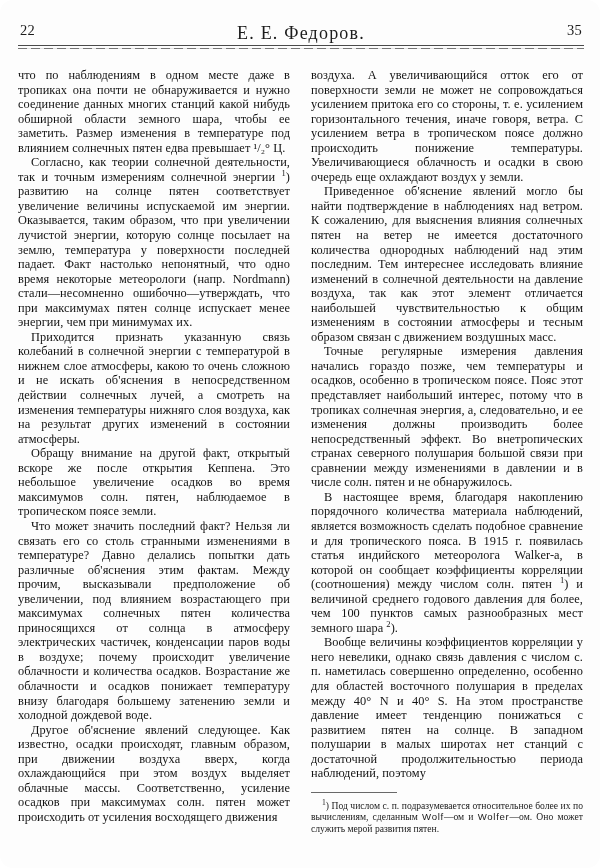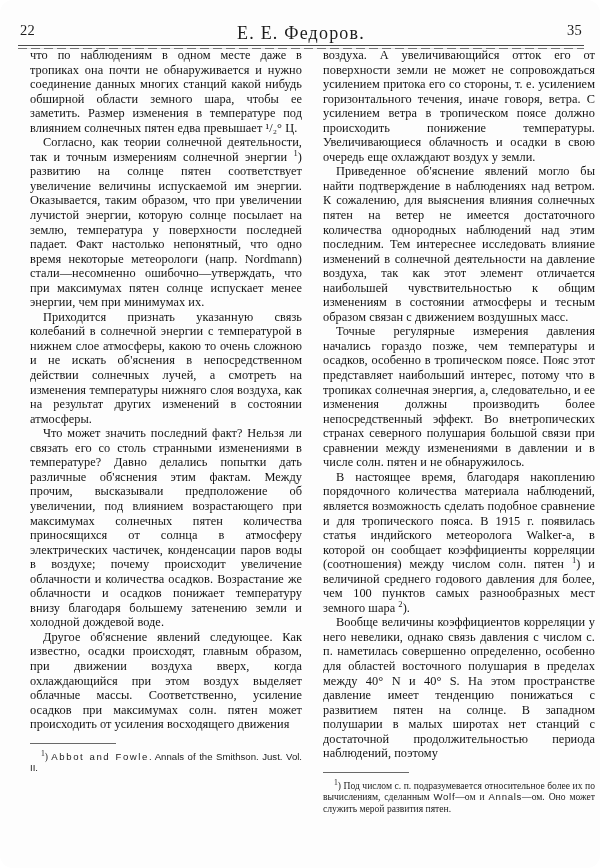--- a/index.html
+++ b/index.html
@@ -67,25 +67,24 @@
     height: 1px;
     background: repeating-linear-gradient(
         to right,
         rgba(40,40,40,.75) 0px, rgba(40,40,40,.75) 9px,
         rgba(40,40,40,.15) 9px, rgba(40,40,40,.15) 13px);
   }
   
   .columns {
     position: absolute;
     left: 18px;
-    top: 48px;
+    top: 68px;
     width: 566px;
     display: flex;
     gap: 21px;
-    margin-left: 12px;
   }
   .column {
     width: 272px;
     position: relative;
   }
   .body-text {
     font-size: 12.35px;
     line-height: 14.55px;
     text-align: justify;
     text-justify: inter-word;
@@ -147,39 +146,36 @@
   </div>
   <div class="header-rule"></div>
 
   <div class="columns">
 
     <div class="column">
       <div class="body-text">
         <p class="no-indent">что по наблюдениям в одном месте даже в тропиках она почти не обнаруживается и нужно соединение данных многих станций какой нибудь обширной области земного шара, чтобы ее заметить. Размер изменения в температуре под влиянием солнечных пятен едва превышает ¹/₂° Ц.</p>
         <p><span>Согласно, как теории солнечной деятельности, так и точным измерениям солнечной энергии </span><sup class="fn">1</sup><span>) развитию на солнце пятен соответствует увеличение величины испускаемой им энергии. Оказывается, таким образом, что при увеличении лучистой энергии, которую солнце посылает на землю, температура у поверхности последней падает. Факт настолько непонятный, что одно время некоторые метеорологи (напр. Nordmann) стали—несомненно ошибочно—утверждать, что при максимумах пятен солнце испускает менее энергии, чем при минимумах их.</span></p>
         <p>Приходится признать указанную связь колебаний в солнечной энергии с температурой в нижнем слое атмосферы, какою то очень сложною и не искать об'яснения в непосредственном действии солнечных лучей, а смотреть на изменения температуры нижняго слоя воздуха, как на результат других изменений в состоянии атмосферы.</p>
+        <p>Обращу внимание на другой факт, открытый вскоре же после открытия Кеппена. Это небольшое увеличение осадков во время максимумов солн. пятен, наблюдаемое в тропическом поясе земли.</p>
         <p>Что может значить последний факт? Нельзя ли связать его со столь странными изменениями в температуре? Давно делались попытки дать различные об'яснения этим фактам. Между прочим, высказывали предположение об увеличении, под влиянием возрастающего при максимумах солнечных пятен количества приносящихся от солнца в атмосферу электрических частичек, конденсации паров воды в воздухе; почему происходит увеличение облачности и количества осадков. Возрастание же облачности и осадков понижает температуру внизу благодаря большему затенению земли и холодной дождевой воде.</p>
         <p>Другое об'яснение явлений следующее. Как известно, осадки происходят, главным образом, при движении воздуха вверх, когда охлаждающийся при этом воздух выделяет облачные массы. Соответственно, усиление осадков при максимумах солн. пятен может происходить от усиления восходящего движения</p>
       </div>
 
-      <div class="footnotes">
-        <div class="fn-rule"></div>
-        <p class="footnote"><sup class="fn-mark">1</sup><span>)&nbsp;</span><span class="spaced lat">Abbot and Fowle</span><span class="lat">. Annals of the Smithson. Just. Vol. II.</span></p>
-      </div>
     </div>
 
     <div class="column">
       <div class="body-text">
         <p class="no-indent">воздуха. А увеличивающийся отток его от поверхности земли не может не сопровождаться усилением притока его со стороны, т. е. усилением горизонтального течения, иначе говоря, ветра. С усилением ветра в тропическом поясе должно происходить понижение температуры. Увеличивающиеся облачность и осадки в свою очередь еще охлаждают воздух у земли.</p>
         <p>Приведенное об'яснение явлений могло бы найти подтверждение в наблюдениях над ветром. К сожалению, для выяснения влияния солнечных пятен на ветер не имеется достаточного количества однородных наблюдений над этим последним. Тем интереснее исследовать влияние изменений в солнечной деятельности на давление воздуха, так как этот элемент отличается наибольшей чувствительностью к общим изменениям в состоянии атмосферы и тесным образом связан с движением воздушных масс.</p>
         <p>Точные регулярные измерения давления начались гораздо позже, чем температуры и осадков, особенно в тропическом поясе. Пояс этот представляет наибольший интерес, потому что в тропиках солнечная энергия, а, следовательно, и ее изменения должны производить более непосредственный эффект. Во внетропических странах северного полушария большой связи при сравнении между изменениями в давлении и в числе солн. пятен и не обнаружилось.</p>
         <p><span>В настоящее время, благодаря накоплению порядочного количества материала наблюдений, является возможность сделать подобное сравнение и для тропического пояса. В 1915 г. появилась статья индийского метеоролога Walker-a, в которой он сообщает коэффициенты корреляции (соотношения) между числом солн. пятен </span><sup class="fn">1</sup><span>) и величиной среднего годового давления для более, чем 100 пунктов самых разнообразных мест земного шара </span><sup class="fn">2</sup><span>).</span></p>
         <p>Вообще величины коэффициентов корреляции у него невелики, однако связь давления с числом с. п. наметилась совершенно определенно, особенно для областей восточного полушария в пределах между 40° N и 40° S. На этом пространстве давление имеет тенденцию понижаться с развитием пятен на солнце. В западном полушарии в малых широтах нет станций с достаточной продолжительностью периода наблюдений, поэтому</p>
       </div>
 
       <div class="footnotes">
         <div class="fn-rule"></div>
-        <p class="footnote"><sup class="fn-mark">1</sup><span>) Под числом с. п. подразумевается относительное более их по вычислениям, сделанным </span><span class="spaced-sm lat">Wolf</span><span>—ом и </span><span class="spaced-sm lat">Annals</span><span>—ом. Оно может служить мерой развития пятен.</span></p>
+        <p class="footnote"><sup class="fn-mark">1</sup><span>) Под числом с. п. подразумевается относительное более их по вычислениям, сделанным </span><span class="spaced-sm lat">Wolf</span><span>—ом и </span><span class="spaced-sm lat">Wolfer</span><span>—ом. Оно может служить мерой развития пятен.</span></p>
       </div>
     </div>
 
   </div>
 </div>
 
 </body></html>

